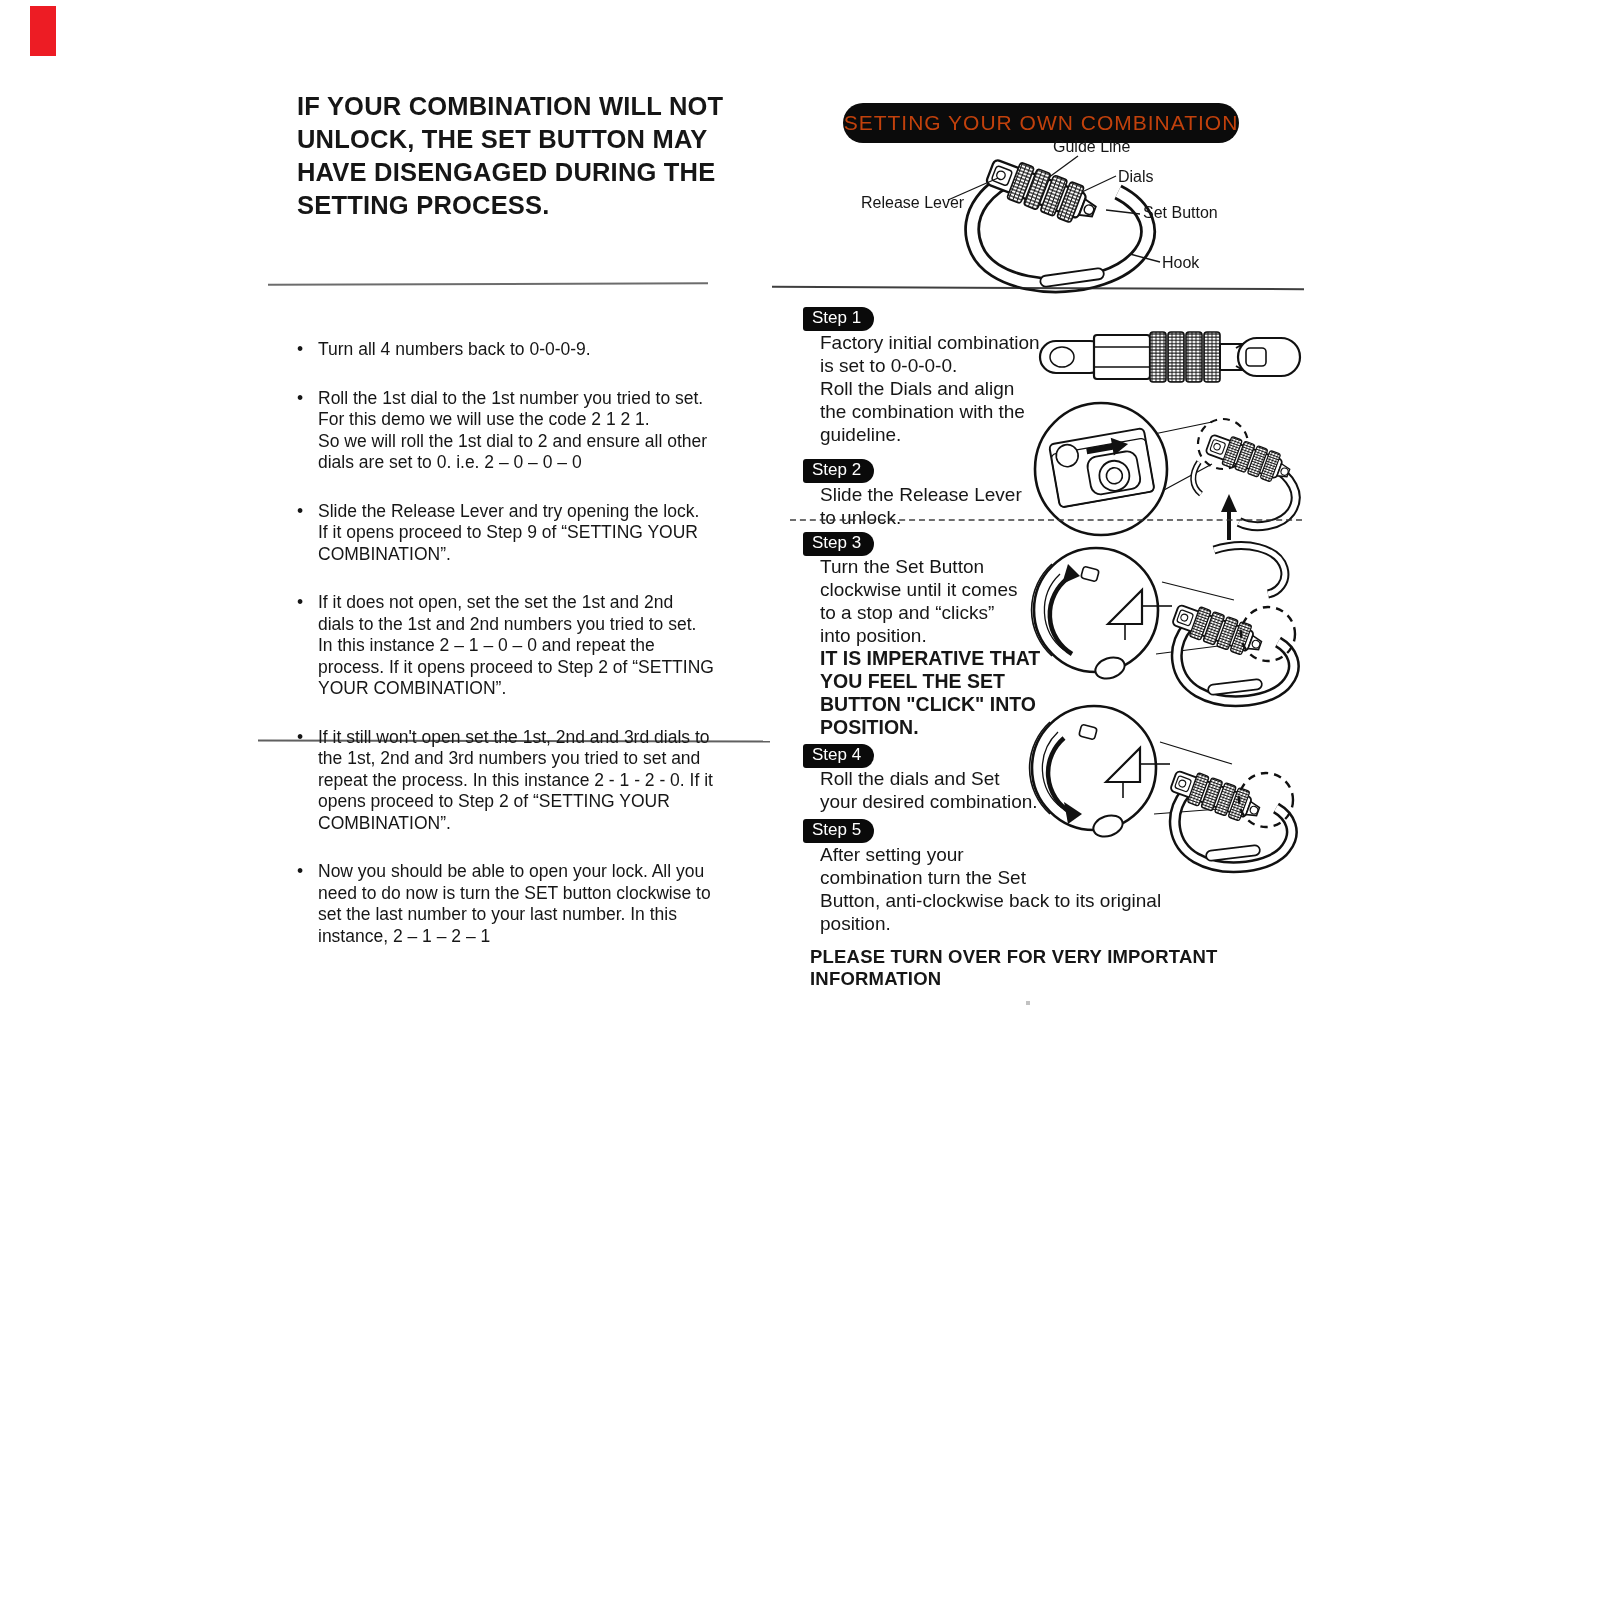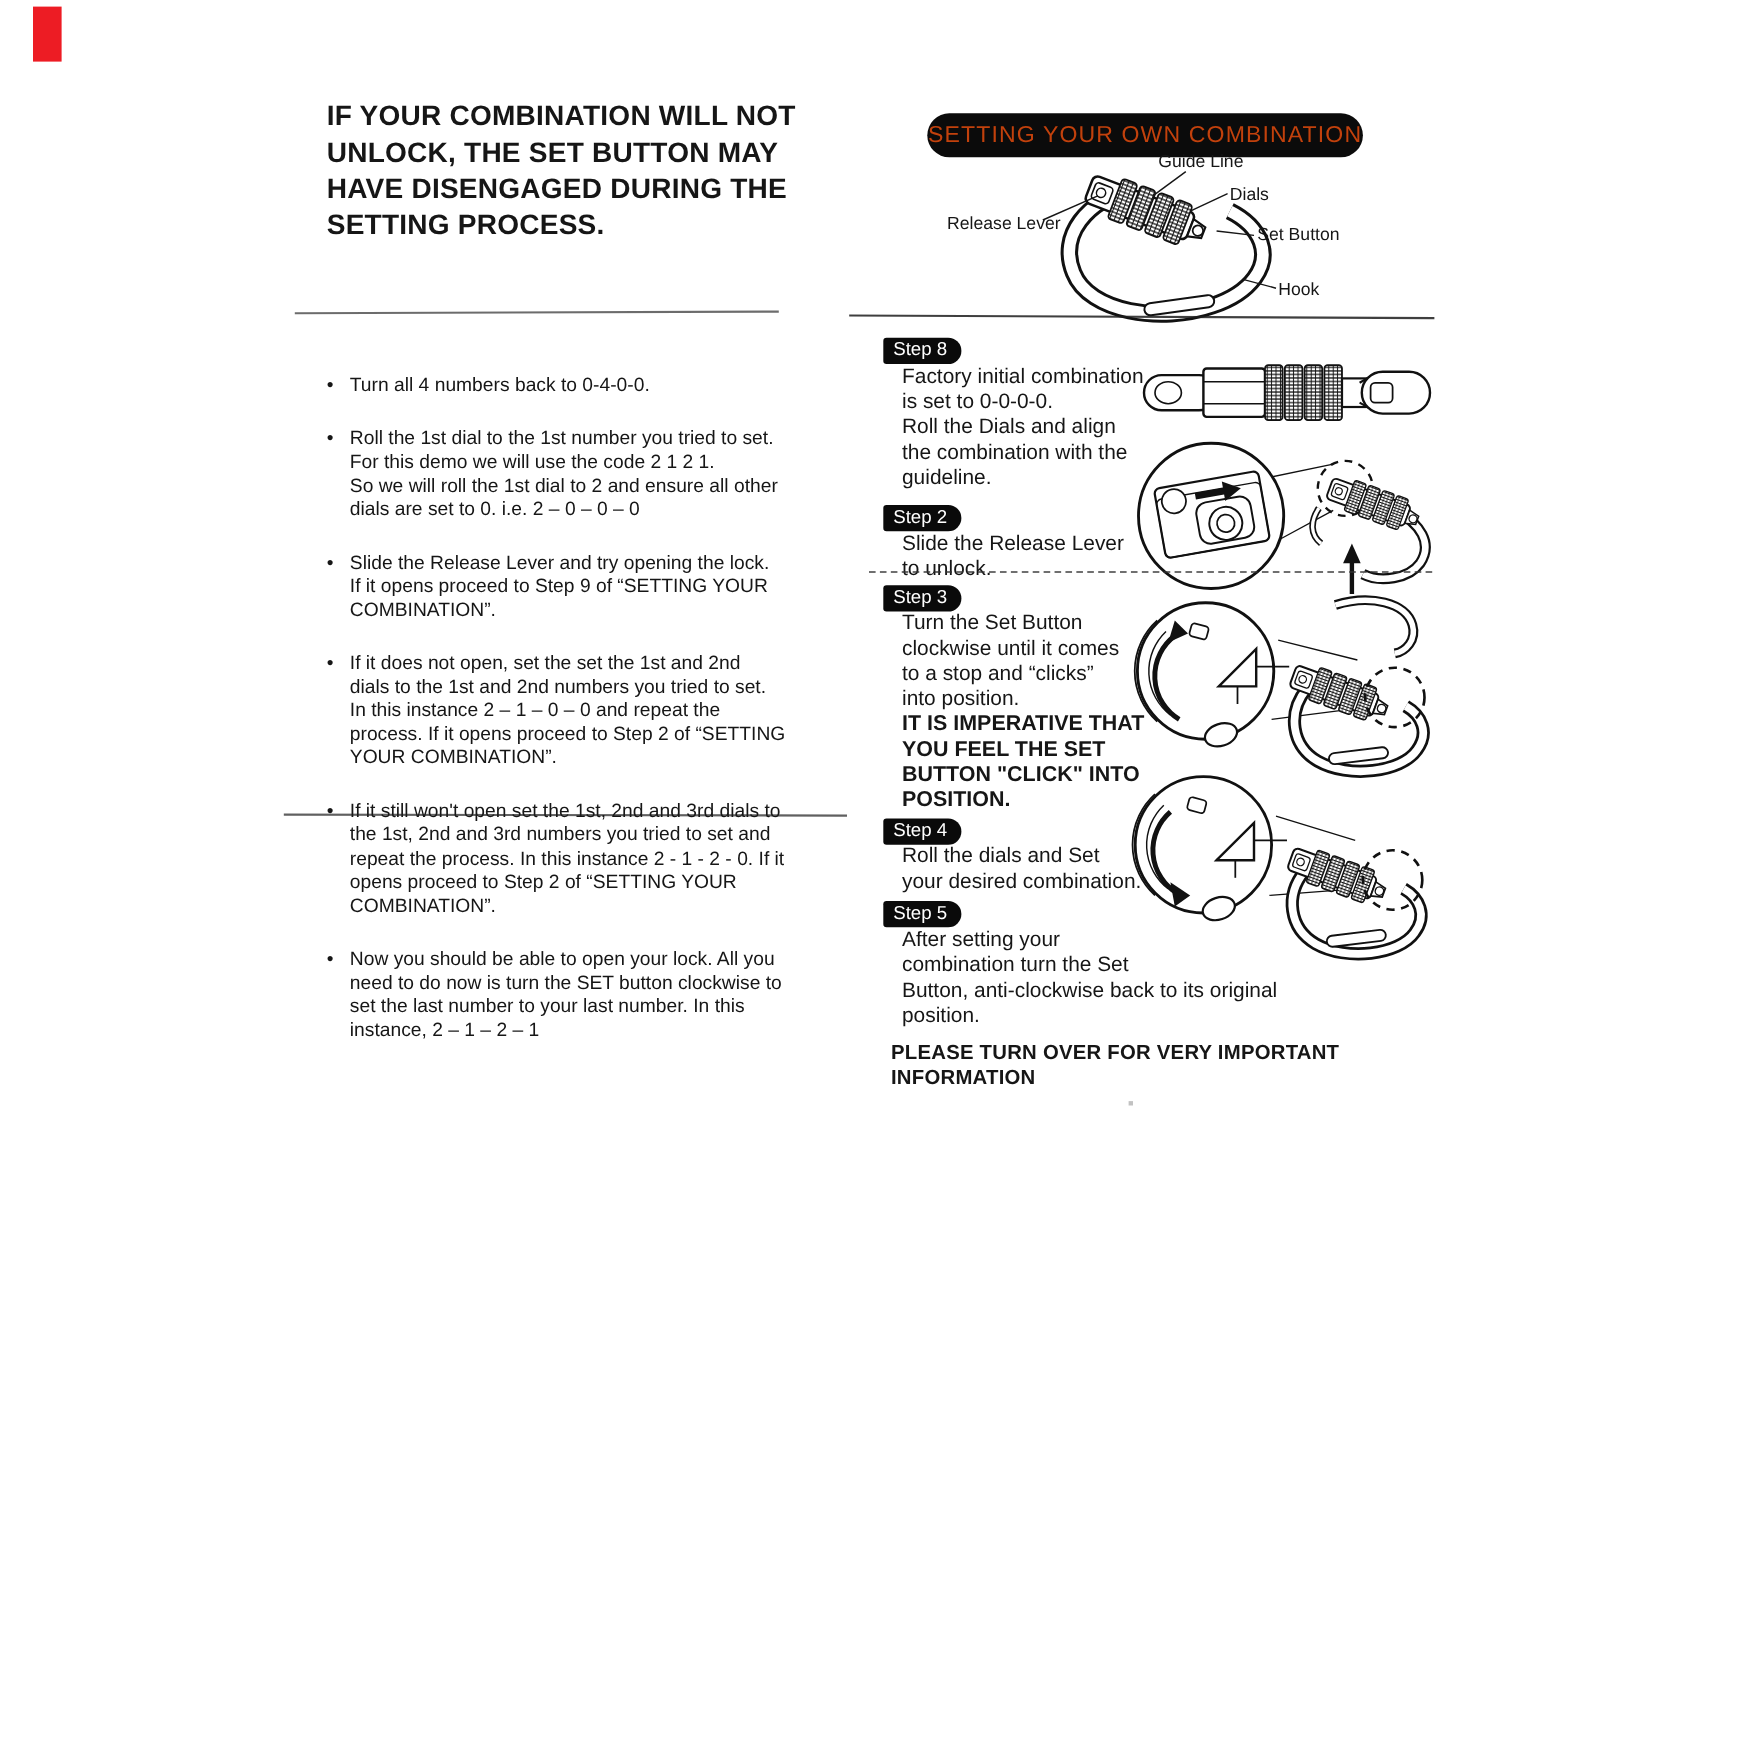--- a/index.html
+++ b/index.html
@@ -82,21 +82,21 @@
   <div class="abs" id="red-mark" style="background: rgb(237, 28, 36);"></div>
 
   <div class="abs pre" id="left-heading">IF YOUR COMBINATION WILL NOT
 UNLOCK, THE SET BUTTON MAY
 HAVE DISENGAGED DURING THE
 SETTING PROCESS.</div>
 
   <div class="abs" id="bullet-list">
     <div class="bullet">
       <span class="dot">•</span>
-      <span class="bt">Turn all 4 numbers back to 0-4-0-0.</span>
+      <span class="bt">Turn all 4 numbers back to 0-0-0-9.</span>
     </div>
     <div class="bullet">
       <span class="dot">•</span>
       <span class="bt">Roll the 1st dial to the 1st number you tried to set.
 For this demo we will use the code 2 1 2 1.
 So we will roll the 1st dial to 2 and ensure all other
 dials are set to 0.  i.e. 2 – 0 – 0 – 0</span>
     </div>
     <div class="bullet">
       <span class="dot">•</span>
@@ -150,21 +150,21 @@
     </g>
     <text class="dlabel" x="213" y="26">Guide Line</text>
     <text class="dlabel" x="278" y="56">Dials</text>
     <text class="dlabel" x="21" y="82">Release Lever</text>
     <text class="dlabel" x="303" y="92">Set Button</text>
     <text class="dlabel" x="322" y="142">Hook</text>
   </svg>
 
   <div class="artline" id="hline1"></div>
 
-  <div class="badge" style="top:307px">Step 8</div>
+  <div class="badge" style="top:307px">Step 1</div>
   <div class="stext" style="top:331px">Factory initial combination
 is set to 0-0-0-0.
 Roll the Dials and align
 the combination with the
 guideline.</div>
 
   <div class="badge" style="top:459px">Step 2</div>
   <div class="stext" style="top:483px">Slide the Release Lever
 to unlock.</div>
 

